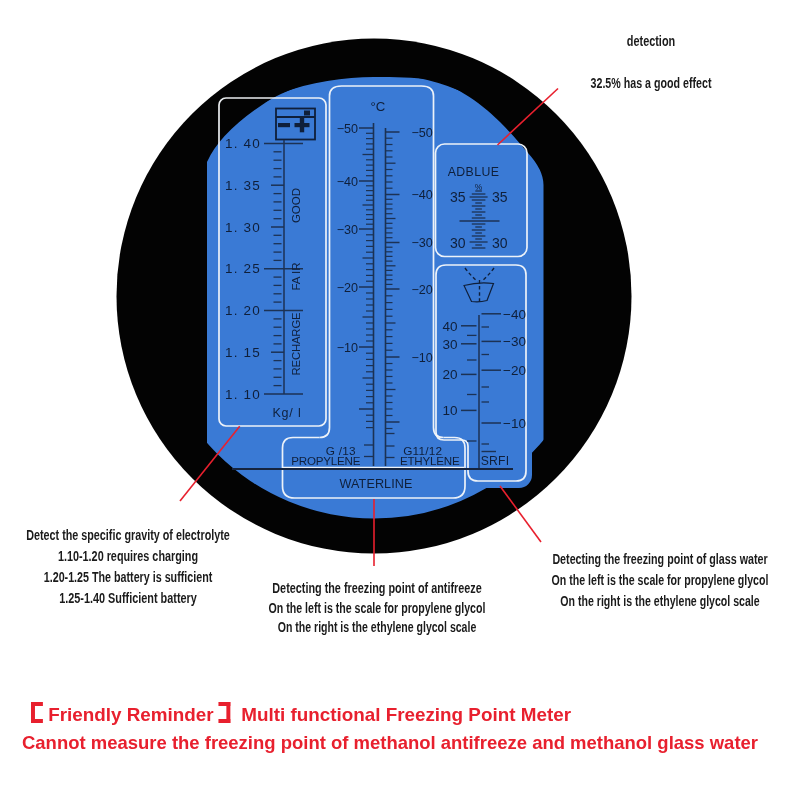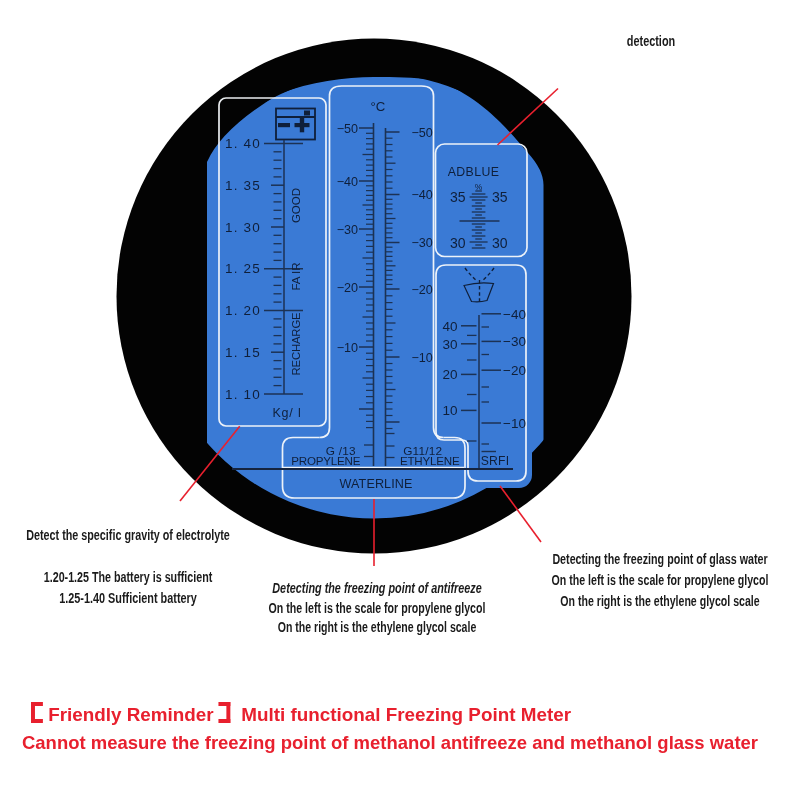--- a/index.html
+++ b/index.html
@@ -303,24 +303,26 @@
 <line x1="497.5" y1="145.0" x2="558.0" y2="88.5" stroke="#e8202e" stroke-width="1.6" stroke-linecap="butt"></line>
 
 <line x1="239.7" y1="426.2" x2="180.0" y2="501.0" stroke="#e8202e" stroke-width="1.6" stroke-linecap="butt"></line>
 
 <line x1="374.0" y1="499.0" x2="374.0" y2="566.0" stroke="#e8202e" stroke-width="1.6" stroke-linecap="butt"></line>
 
 <line x1="500.0" y1="486.0" x2="541.0" y2="542.0" stroke="#e8202e" stroke-width="1.6" stroke-linecap="butt"></line>
 </svg></div>
 
 <div class="ann" style="left:650.8px;top:41px;"><span class="t" style="transform:scale(0.7775,1);">detection</span></div>
+    <div class="ann" style="left:650.8px;top:82.5px;"><span class="t" style="transform:scale(0.7622,1);">32.5% has a good effect</span></div>
     <div class="ann" style="left:128.0px;top:535px;"><span class="t" style="transform:scale(0.7695,1);">Detect the specific gravity of electrolyte</span></div>
+    <div class="ann" style="left:128.0px;top:556px;"><span class="t" style="transform:scale(0.7730,1);">1.10-1.20 requires charging</span></div>
     <div class="ann" style="left:128.0px;top:577px;"><span class="t" style="transform:scale(0.7653,1);">1.20-1.25 The battery is sufficient</span></div>
     <div class="ann" style="left:128.0px;top:598px;"><span class="t" style="transform:scale(0.7759,1);">1.25-1.40 Sufficient battery</span></div>
-    <div class="ann" style="left:376.5px;top:588px;font-style:italic;"><span class="t" style="transform:scale(0.7736,1);">Detecting the freezing point of antifreeze</span></div>
+    <div class="ann" style="left:376.5px;top:588px;"><span class="t" style="transform:scale(0.7736,1);">Detecting the freezing point of antifreeze</span></div>
     <div class="ann" style="left:376.5px;top:607.5px;"><span class="t" style="transform:scale(0.7576,1);">On the left is the scale for propylene glycol</span></div>
     <div class="ann" style="left:376.5px;top:627px;"><span class="t" style="transform:scale(0.7528,1);">On the right is the ethylene glycol scale</span></div>
     <div class="ann" style="left:660.0px;top:558.5px;"><span class="t" style="transform:scale(0.7643,1);">Detecting the freezing point of glass water</span></div>
     <div class="ann" style="left:660.0px;top:580px;"><span class="t" style="transform:scale(0.7576,1);">On the left is the scale for propylene glycol</span></div>
     <div class="ann" style="left:660.0px;top:600.5px;"><span class="t" style="transform:scale(0.7560,1);">On the right is the ethylene glycol scale</span></div>
 
 <div class="red1" style="transform:scaleX(0.9918);"><span class="brk"></span><span class="r1t"> Friendly Reminder </span><span class="brk2"></span><span class="r1b">&nbsp;&nbsp;Multi functional Freezing Point Meter</span></div>
 
 <div class="red2" style="transform:scaleX(0.9723);">Cannot measure the freezing point of methanol antifreeze and methanol glass water</div>
 </div>

